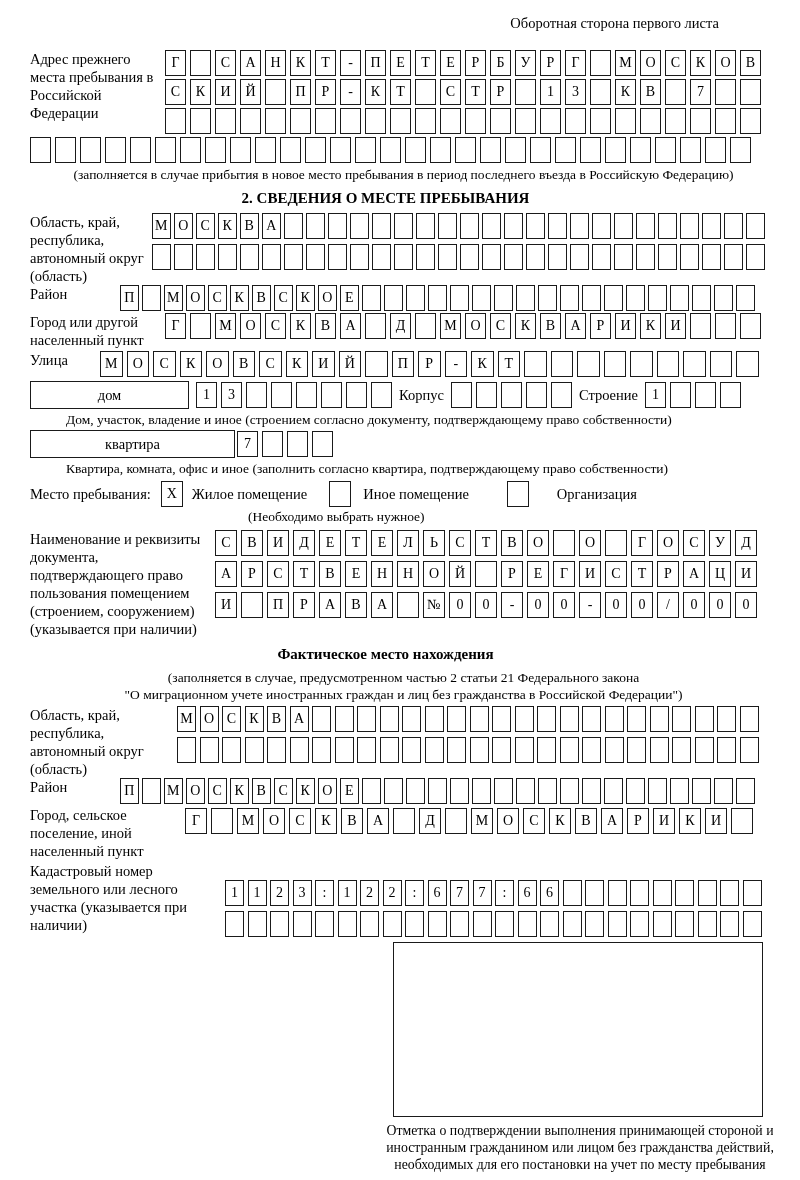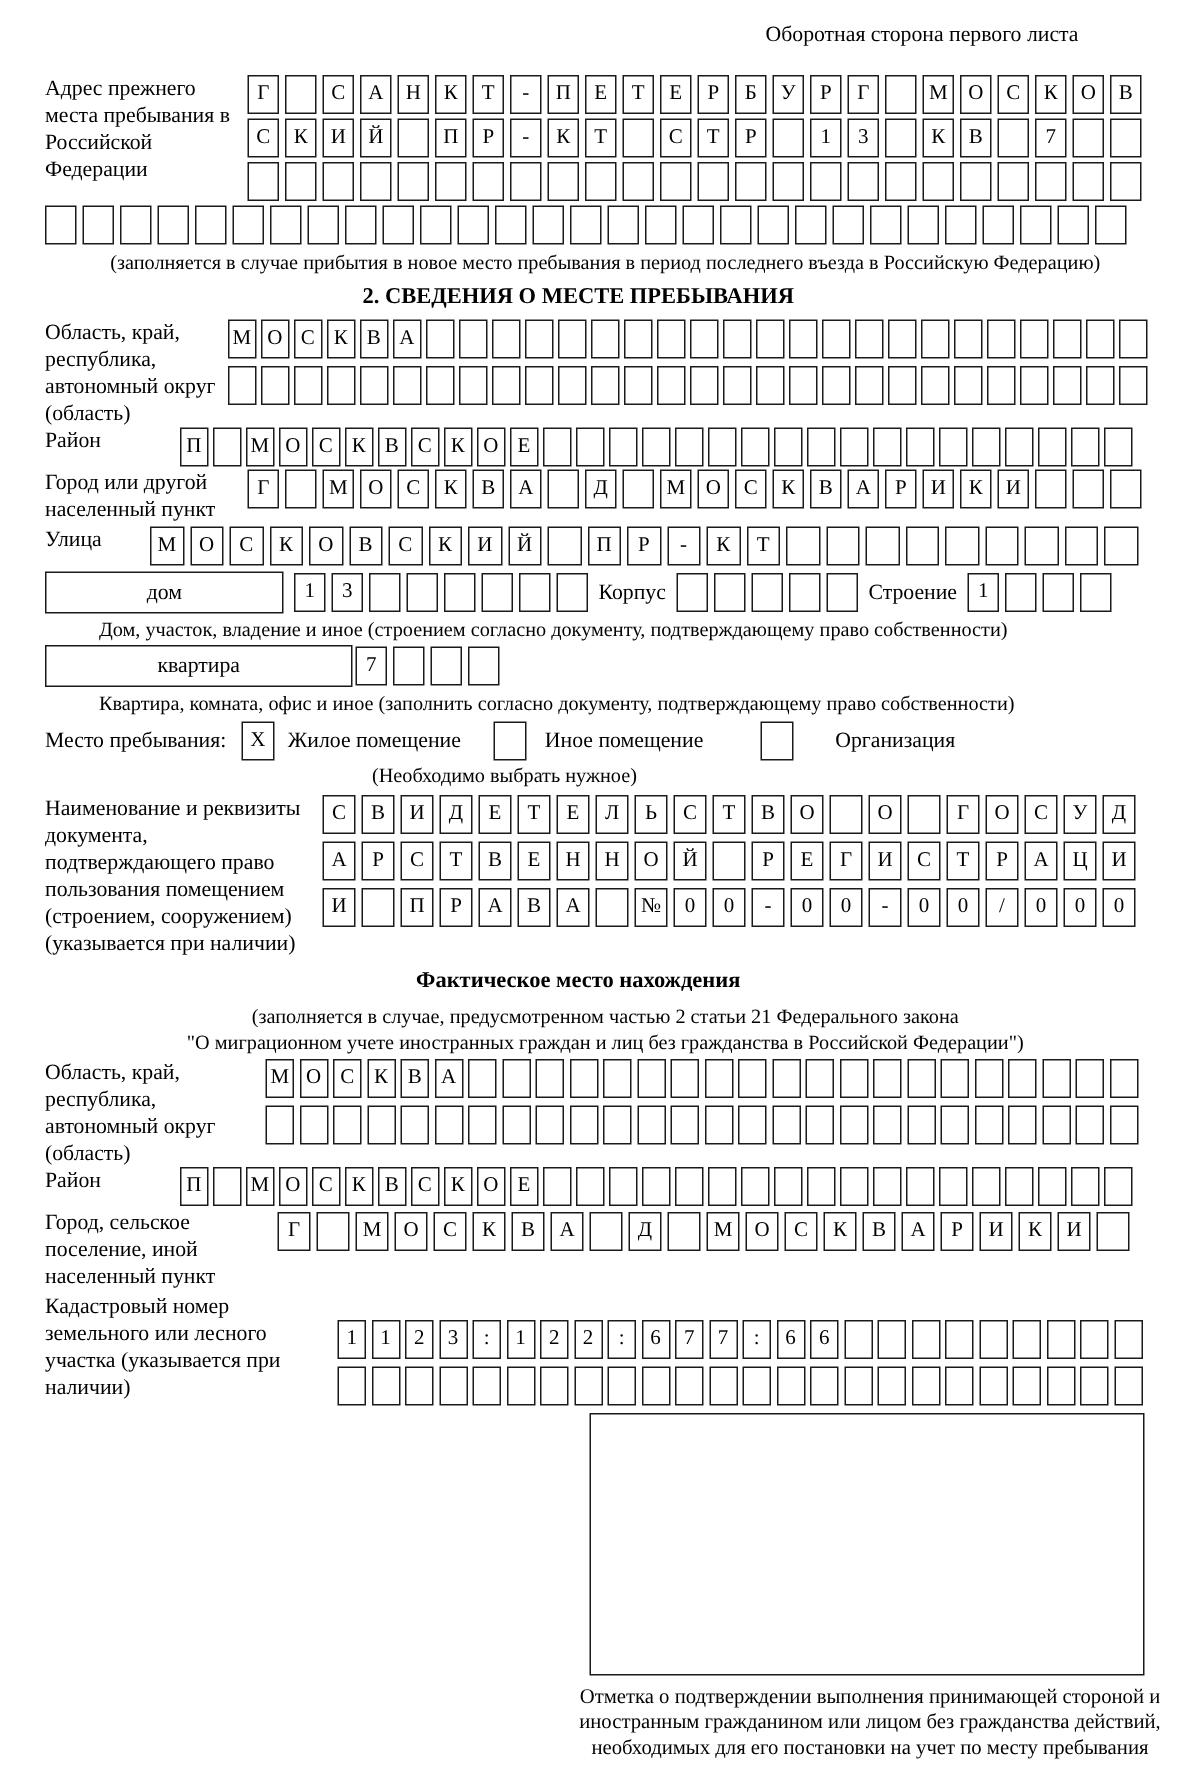--- a/index.html
+++ b/index.html
@@ -364,21 +364,21 @@
 
   <div class="frow mt2" style="align-items:center;gap:2px">
     <div class="widebox" style="width:205px">квартира</div>
     <div class="cells c21">
         <span class="cell">7</span>
         <span class="cell"></span>
         <span class="cell"></span>
         <span class="cell"></span>
       </div>
   </div>
-  <div class="note mt2">Квартира, комната, офис и иное (заполнить согласно документу, подтверждающему право собственности)</div>
+  <div class="note mt2">Квартира, комната, офис и иное (заполнить согласно квартира, подтверждающему право собственности)</div>
 
   <div class="stay-row mt4">
     <span>Место пребывания:</span>
     <span class="checkbox" style="margin-left:10px">X</span>
     <span style="margin-left:9px">Жилое помещение</span>
     <span class="checkbox" style="margin-left:22px"></span>
     <span style="margin-left:12px">Иное помещение</span>
     <span class="checkbox" style="margin-left:38px"></span>
     <span style="margin-left:28px">Организация</span>
   </div>

